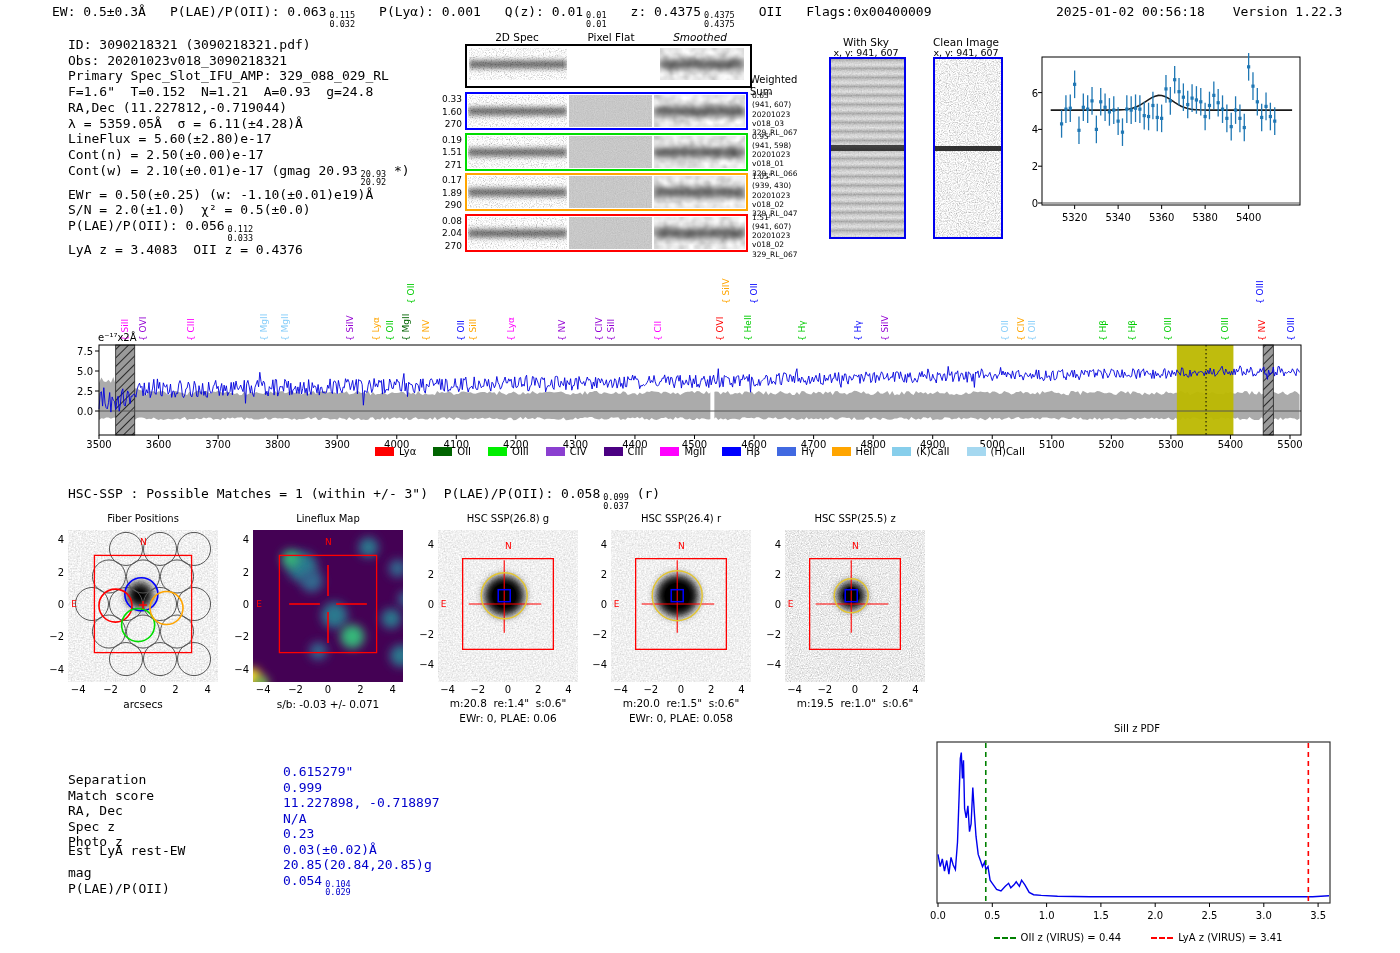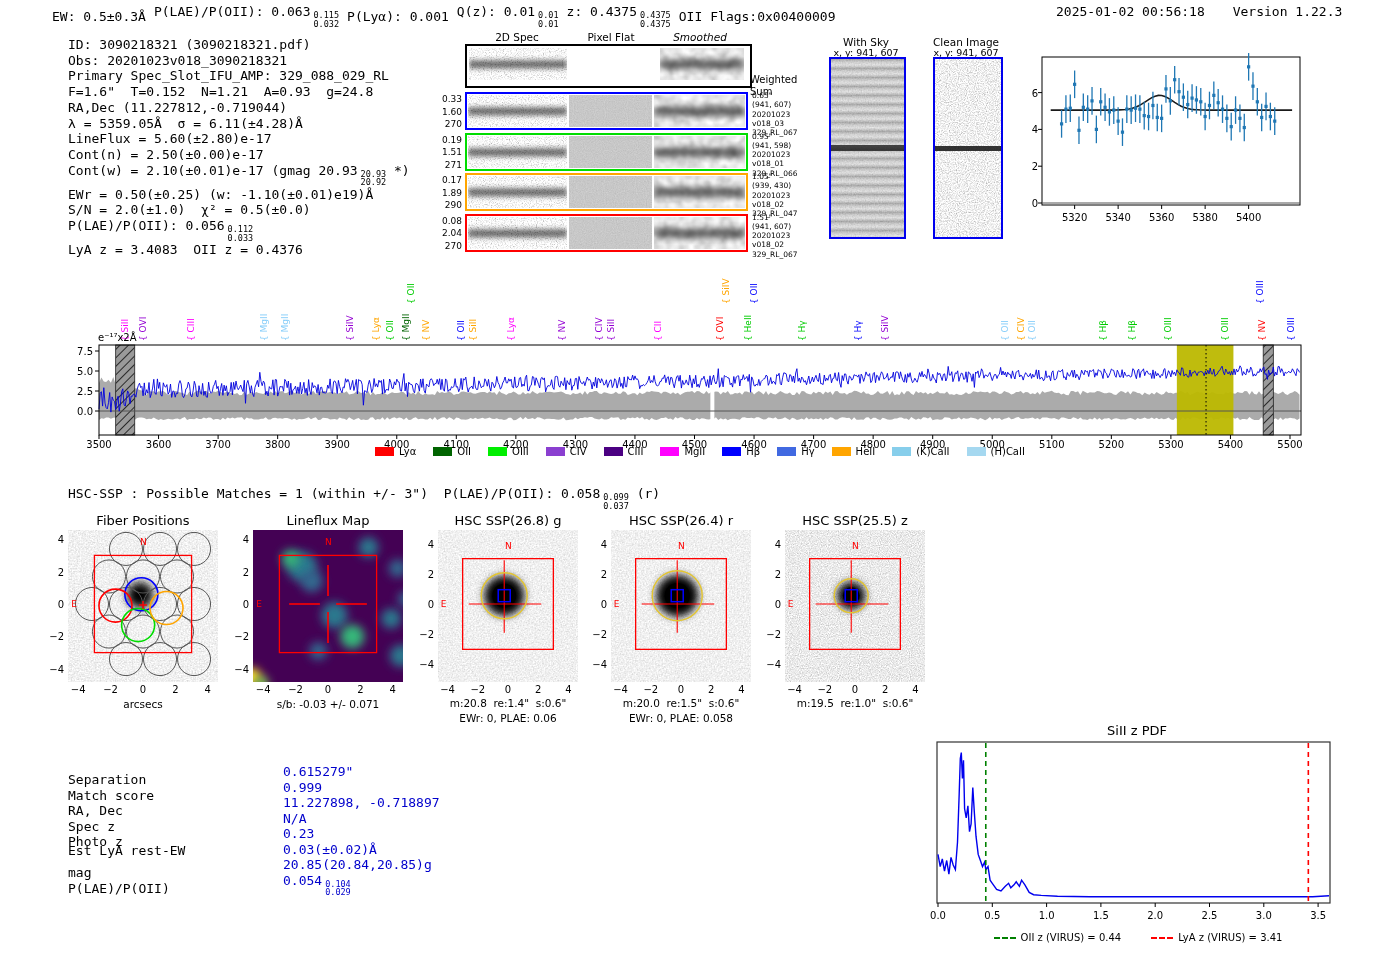--- a/index.html
+++ b/index.html
@@ -1,25 +1,25 @@
 <!DOCTYPE html>
 <html><head>
 <meta charset="utf-8">
 <style>
   html,body{margin:0;padding:0;background:#fff;}
   #page{position:relative;width:1400px;height:953px;background:#fff;overflow:hidden;
         font-family:"DejaVu Sans",sans-serif;color:#000;}
   .mono{font-family:"DejaVu Sans Mono",monospace;}
-  #hdr-left{position:absolute;left:52px;top:4px;display:flex;gap:8px;font-size:13px;white-space:pre;align-items:center;}
+  #hdr-left{position:absolute;left:52px;top:4px;display:flex;gap:24px;font-size:13px;white-space:pre;}
   #hdr-right{position:absolute;left:1056px;top:4px;font-size:13px;display:flex;gap:28px;white-space:pre;}
   .stack{display:inline-flex;flex-direction:column;justify-content:center;font-size:8.5px;
          line-height:8.5px;margin-left:3px;vertical-align:-2px;}
   #info-block{position:absolute;left:68px;top:37px;font-size:13px;line-height:15.7px;white-space:pre;}
   .panel-title{position:absolute;font-size:10.5px;transform:translateX(-50%);white-space:nowrap;}
-  .small-title{position:absolute;font-size:13px;transform:translateX(-50%);white-space:nowrap;}
+  .small-title{position:absolute;font-size:10px;transform:translateX(-50%);white-space:nowrap;}
   .coords{position:absolute;font-size:9.5px;transform:translateX(-50%);white-space:nowrap;}
   .row2d{position:absolute;background:#fff;box-sizing:border-box;}
   .leftnums{position:absolute;width:28px;text-align:right;font-size:9px;line-height:12.5px;white-space:pre;}
   .rightlbl{position:absolute;font-size:7.5px;line-height:9.3px;white-space:pre;}
   .tick{position:absolute;font-size:10px;transform:translateX(-50%);white-space:nowrap;}
   .ytick{position:absolute;font-size:10px;transform:translateY(-50%);text-align:right;width:30px;}
   .annot{position:absolute;font-size:10px;white-space:nowrap;}
   .linelabel{position:absolute;font-size:9px;transform-origin:left bottom;transform:rotate(-90deg);white-space:pre;}
   #legend{position:absolute;left:95px;top:446px;width:1210px;display:flex;justify-content:center;
           gap:17px;align-items:center;font-size:10px;}

